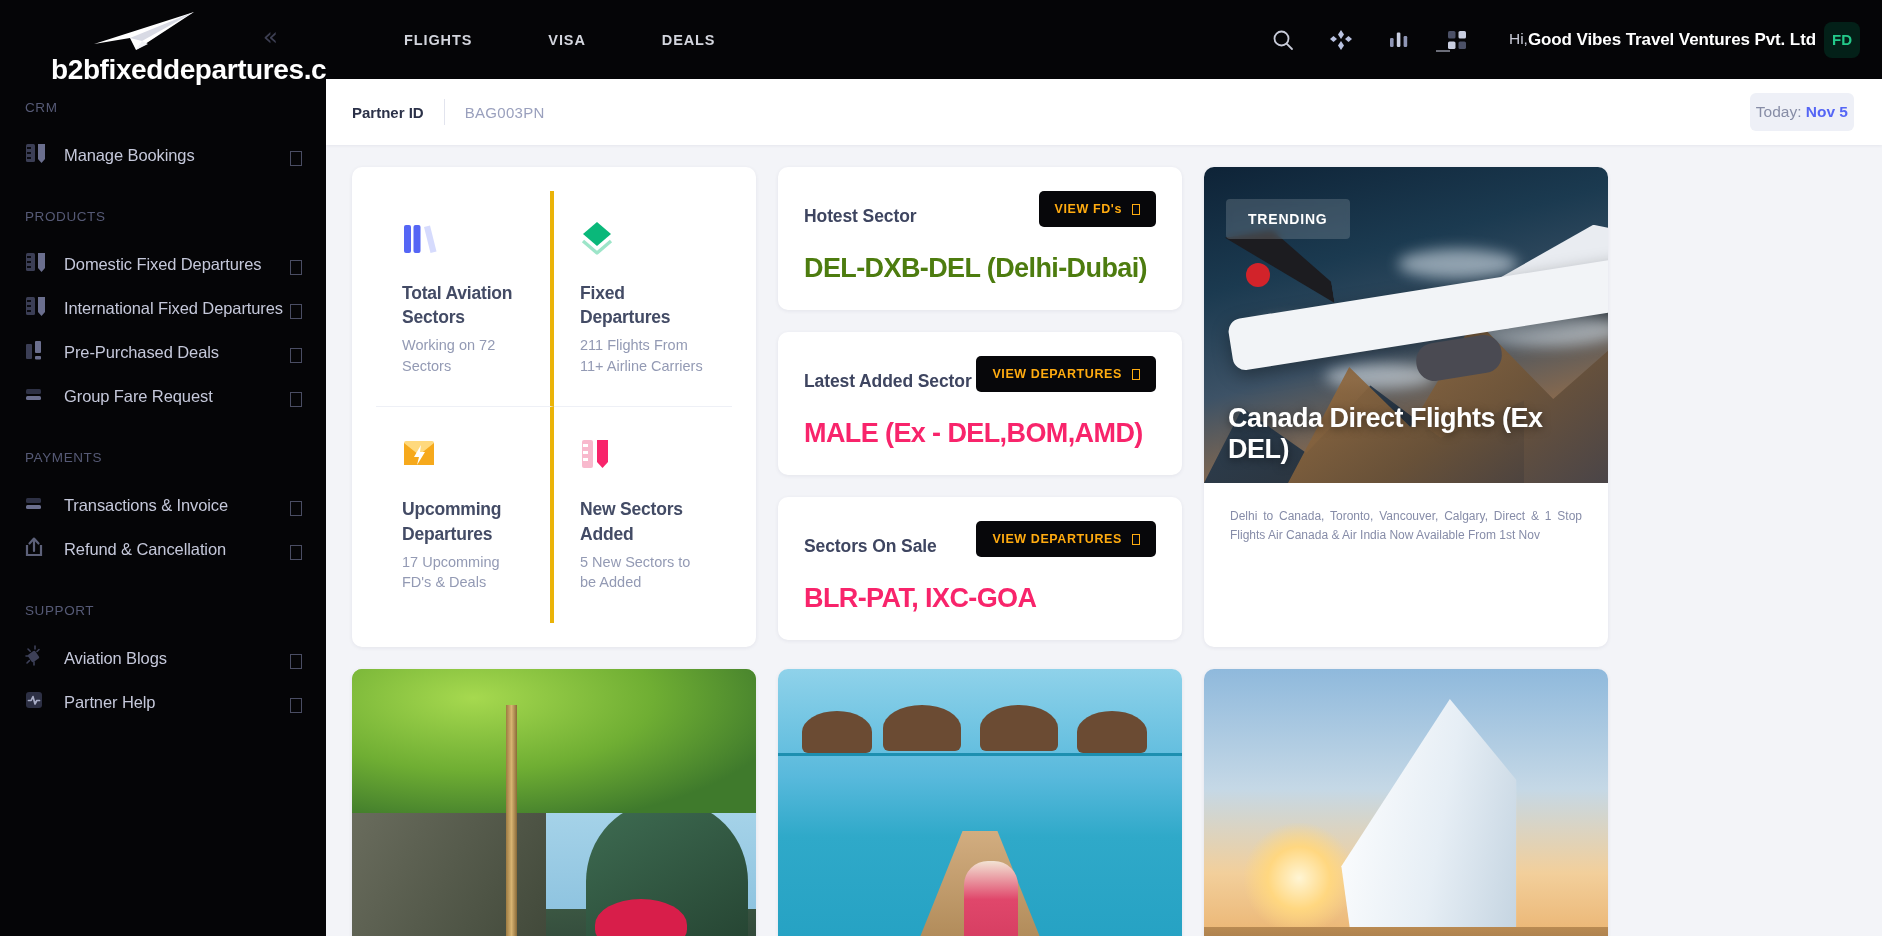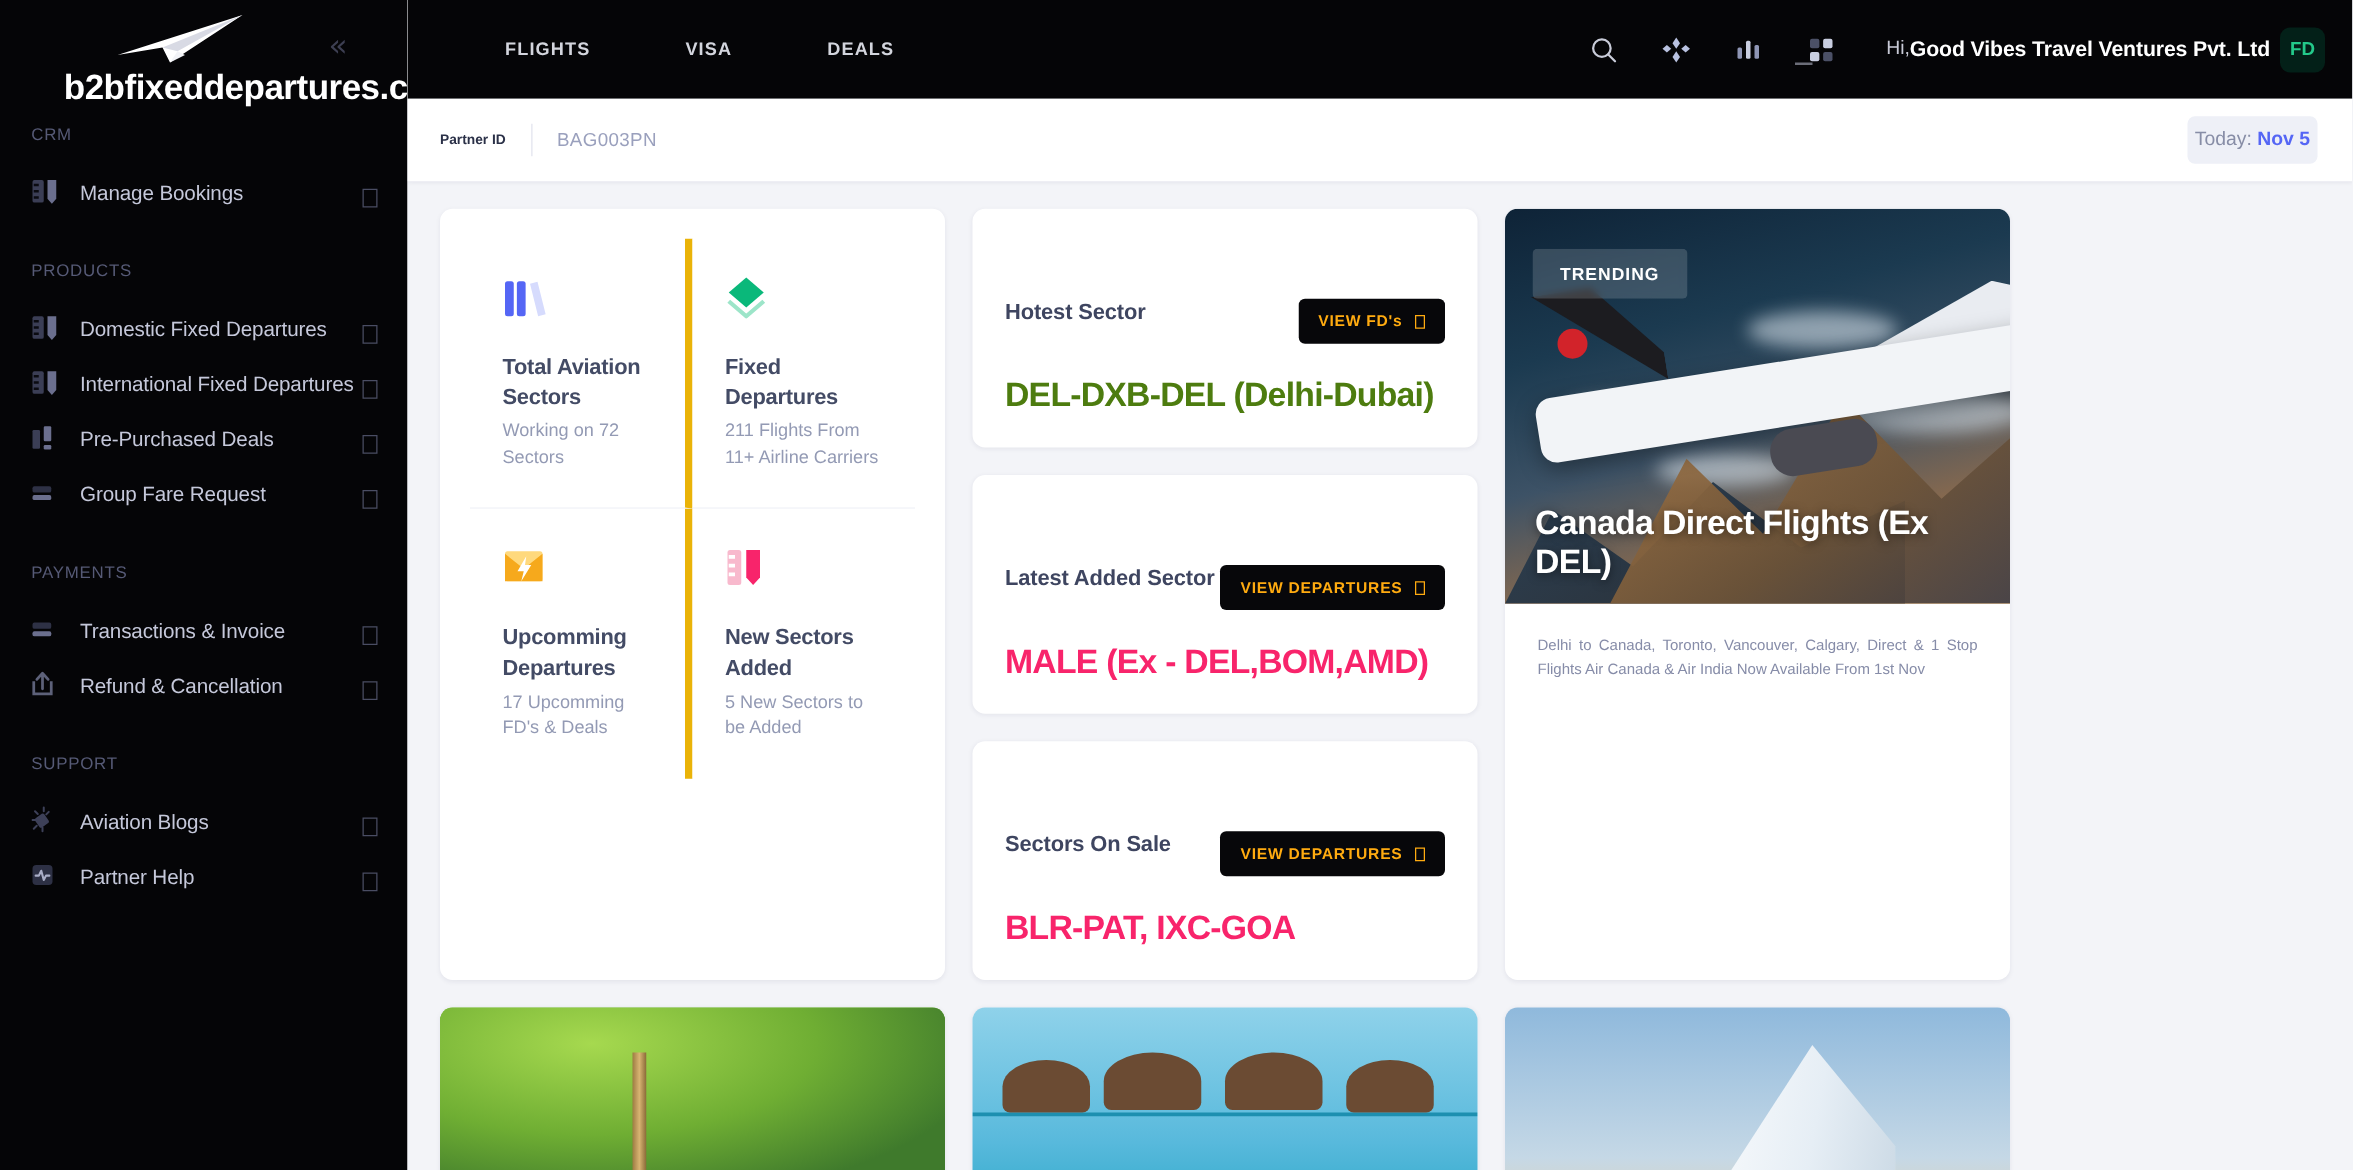--- a/index.html
+++ b/index.html
@@ -99,21 +99,21 @@
     width: 14px; height: 2px; background: #6b6d78;
   }
 
   
   .partnerbar {
     height: 66px; background: #ffffff;
     display: flex; align-items: center;
     padding: 0 28px 0 26px;
     box-shadow: 0 1px 3px rgba(20,25,60,.06);
   }
-  .partner-label { font-size: 11px; font-weight: 600; color: #2b3148; }
+  .partner-label { font-size: 15px; font-weight: 600; color: #2b3148; }
   .partner-div { width: 1px; height: 26px; background: #e2e4ee; margin: 0 20px; }
   .partner-id { font-size: 15px; color: #9aa0bd; letter-spacing: 0.3px; }
   .today-pill {
     margin-left: auto;
     background: #eef0f7; border-radius: 6px;
     padding: 10px 6px; font-size: 15.5px; color: #878da6;
   }
   .today-pill b { color: #5566f5; font-weight: 600; }
 
   
@@ -127,36 +127,36 @@
   .panel {
     background: #ffffff; border-radius: 10px;
     box-shadow: 0 1px 4px rgba(25,30,70,.07);
   }
 
   
   .stat-panel { padding: 24px; }
   .stat-grid { display: grid; grid-template-columns: 1fr 1fr; }
   .stat-cell {
     background: #fff; padding: 28px 22px 30px 26px;
-    border-right: 6px solid #eab308;
+    border-right: 4px solid #eab308;
     border-bottom: 1px solid #eef0f6;
   }
   .stat-cell:nth-child(2n) { border-right: none; }
   .stat-cell:nth-child(n+3) { border-bottom: none; }
   .stat-ico { height: 44px; margin-bottom: 18px; }
   .stat-title {
     font-size: 17.5px; font-weight: 700; color: #434b65;
     line-height: 1.38; margin-bottom: 6px; letter-spacing: -0.2px;
   }
   .stat-sub { font-size: 14.5px; color: #939ab4; line-height: 1.42; }
 
   
   .sector-col { display: flex; flex-direction: column; gap: 22px; }
   .sector-card { padding: 24px 26px 26px 26px; }
-  .sector-head { display: flex; align-items: flex-start; justify-content: space-between; margin-top: 48px; }
+  .sector-head { display: flex; align-items: flex-end; justify-content: space-between; }
   .sector-label { font-size: 17.5px; font-weight: 600; color: #3e4560; letter-spacing: -0.1px; }
   .sector-btn {
     background: #07070a; border-radius: 5px; border: none;
     color: #ffab10; font-size: 12.5px; font-weight: 700;
     letter-spacing: 0.6px; padding: 11px 16px;
     display: flex; align-items: center; gap: 10px; cursor: pointer;
   }
   .sector-btn .tofu2 {
     width: 8px; height: 11px; border: 1px solid #ffab10; display: inline-block;
   }

